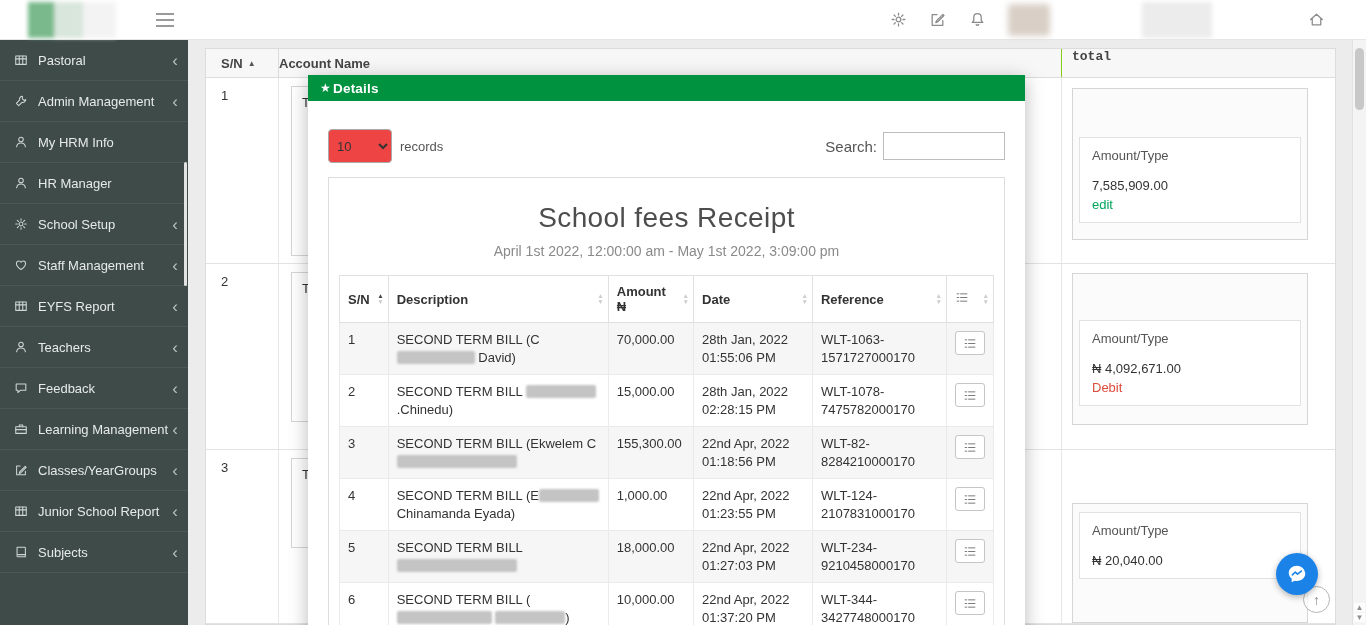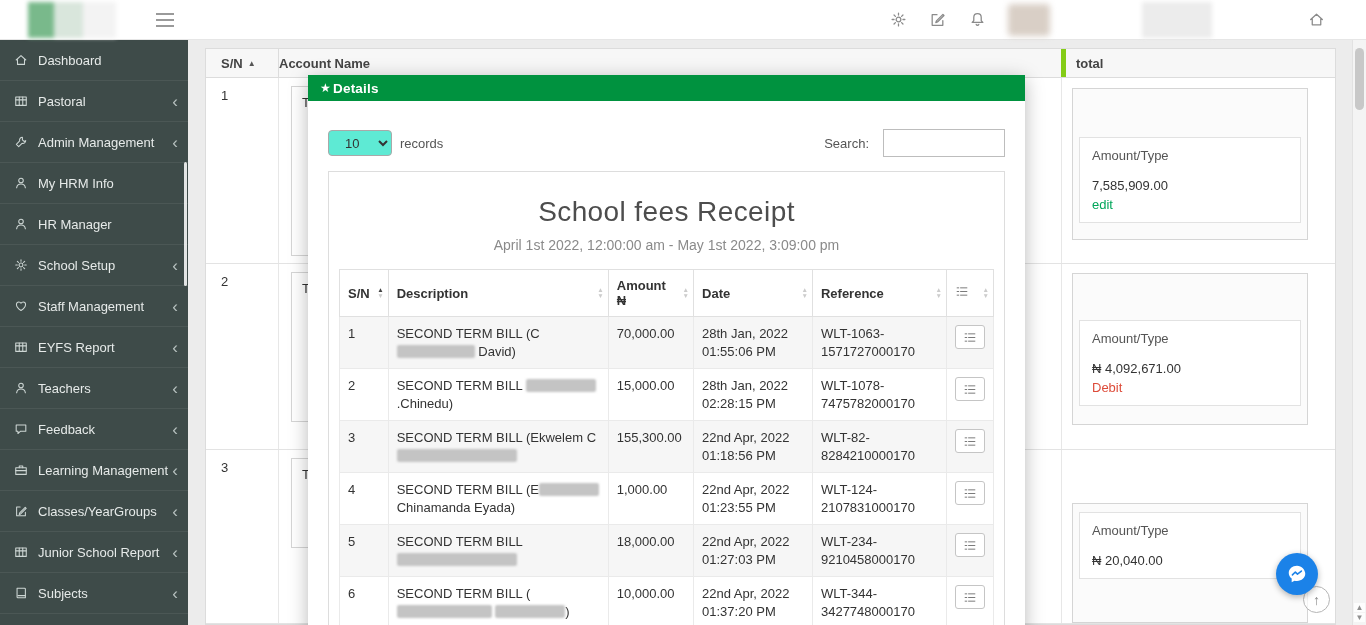--- a/index.html
+++ b/index.html
@@ -36,21 +36,21 @@
                  background:rgba(255,255,255,.85); border-radius:2px; }
 
   
   .content { position:absolute; top:40px; left:188px; right:0; bottom:0;
              background:#ececec; z-index:1; }
   .bg-thead { position:absolute; left:17px; right:30px; top:8px; height:30px;
               background:#f7f7f7; border:1px solid #dcdcdc; display:flex;
               align-items:center; font-size:13px; font-weight:bold; color:#444; }
   .bg-thead .c-sn { width:72px; padding-left:15px; display:flex; align-items:center; gap:5px; }
   .bg-thead .c-name { flex:1; border-left:1px solid #dcdcdc; align-self:stretch; display:flex; align-items:center; }
-  .bg-thead .c-total { width:274px; border-left:5px solid #84cc16; padding-left:10px; align-self:stretch; display:flex; align-items:center; }
+  .bg-thead .c-total { width:274px; border-left:1px solid #84cc16; padding-left:10px; align-self:stretch; display:flex; align-items:flex-start;font-family:Liberation Mono, monospace; }
   .sn-sort { font-size:8px; color:#555; }
   .bg-rows { position:absolute; left:17px; right:30px; top:38px; bottom:0;
              background:#fff; border:1px solid #dcdcdc; border-top:none;
              display:flex; flex-direction:column; }
   .bg-row { display:flex; border-bottom:1px solid #e3e3e3; }
   .bg-row.row-1 { height:215px; } .bg-row.row-2 { height:214px; } .bg-row.row-3 { flex:1; }
   .bg-row .c-sn { width:72px; padding:10px 0 0 15px; font-size:13px; color:#333; }
   .bg-row .c-name { flex:1; border-left:1px solid #e7e7e7; padding:8px 0 0 12px; }
   .bg-row .c-total { width:274px; border-left:1px solid #e7e7e7; padding:0 6px; }
   .acct-box { background:#fff; border:1px solid #d5d5d5; width:240px; font-size:13px;
@@ -69,26 +69,26 @@
 
   
   .modal { position:absolute; left:308px; top:75px; width:717px; height:560px;
            background:#fff; z-index:40; box-shadow:0 4px 18px rgba(0,0,0,.28); }
   .modal-header { height:26px; background:var(--modal-header,#00923f); color:#fff;
                   display:flex; align-items:center; padding:0 12px; font-size:13.5px;
                   font-weight:bold; letter-spacing:.2px; }
   .modal-header .star { margin-right:2px; font-size:12px; }
   .modal-body { padding:12px 10px 0; }
   .controls { display:flex; align-items:center; margin:16px 10px 0; }
-  .records-select { width:64px; height:26px; border:1px solid #a9a9a9; border-radius:4px;
-                    font-size:13px; padding:2px 12px; background:#5eead4; color:#333;
+  .records-select { width:64px; height:34px; border:1px solid #a9a9a9; border-radius:4px;
+                    font-size:13px; padding:2px 4px; background:#ef4444; color:#333;
                     font-family:inherit; }
   .records-label { margin-left:8px; font-size:13px; color:#555; }
   .search-wrap { margin-left:auto; display:flex; align-items:center; }
-  .search-label { font-size:13px; color:#555; margin-right:14px; }
+  .search-label { font-size:15px; color:#555; margin-right:6px; }
   .search-input { width:122px; height:28px; border:1px solid #bdbdbd; font-size:13px;
                   padding:0 6px; font-family:inherit; }
   .receipt-box { border:1px solid #ddd; margin:14px 10px 0; padding:14px 10px 0; height:480px; overflow:hidden; }
   .receipt-title { text-align:center; font-size:28px; font-weight:400; color:#4d4d4d;
                    margin-top:10px; letter-spacing:.4px; }
   .receipt-sub { text-align:center; font-size:14px; color:#8a8a8a; margin-top:9px; }
   table.receipt { width:100%; border-collapse:collapse; margin-top:16px; font-size:13px; color:#333; }
   table.receipt th { border:1px solid #e0e0e0; text-align:left; font-size:13px; color:#333;
                      padding:8px 18px 8px 8px; position:relative; background:#fff; cursor:pointer; }
   table.receipt td { border:1px solid #eaeaea; padding:8px; vertical-align:top; line-height:1.35; }
@@ -144,26 +144,20 @@
       </svg></span>
   <div class="avatar-blur"></div>
   <div class="header-blur2"></div>
   <span class="hicon hi-home"><svg viewBox="0 0 16 16" fill="none" stroke="currentColor" stroke-width="1.2" stroke-linecap="round" stroke-linejoin="round">
         <path d="M2.5 8 8 3l5.5 5M4 7.3V13h8V7.3"></path>
       </svg></span>
 </header>
 
 <nav class="sidebar">
   <div id="sidebar-items">
-      <div class="side-item">
-        <span class="sicon"><svg viewBox="0 0 16 16" fill="none" stroke="currentColor" stroke-width="1.2" stroke-linecap="round" stroke-linejoin="round">
-            <path d="M2.5 8 8 3l5.5 5M4 7.3V13h8V7.3"></path>
-          </svg></span>
-        <span class="slabel">Dashboard</span>
-      </div>
       <div class="side-item">
         <span class="sicon"><svg viewBox="0 0 16 16" fill="none" stroke="currentColor" stroke-width="1.2" stroke-linecap="round" stroke-linejoin="round">
             <rect x="2" y="3.5" width="12" height="9.5"></rect>
             <path d="M2 6.7h12M6 3.5v9.5M10 3.5v9.5"></path>
           </svg></span>
         <span class="slabel">Pastoral</span>
         <span class="chev">‹</span>
       </div>
       <div class="side-item">
         <span class="sicon"><svg viewBox="0 0 16 16" fill="none" stroke="currentColor" stroke-width="1.2" stroke-linecap="round" stroke-linejoin="round">

